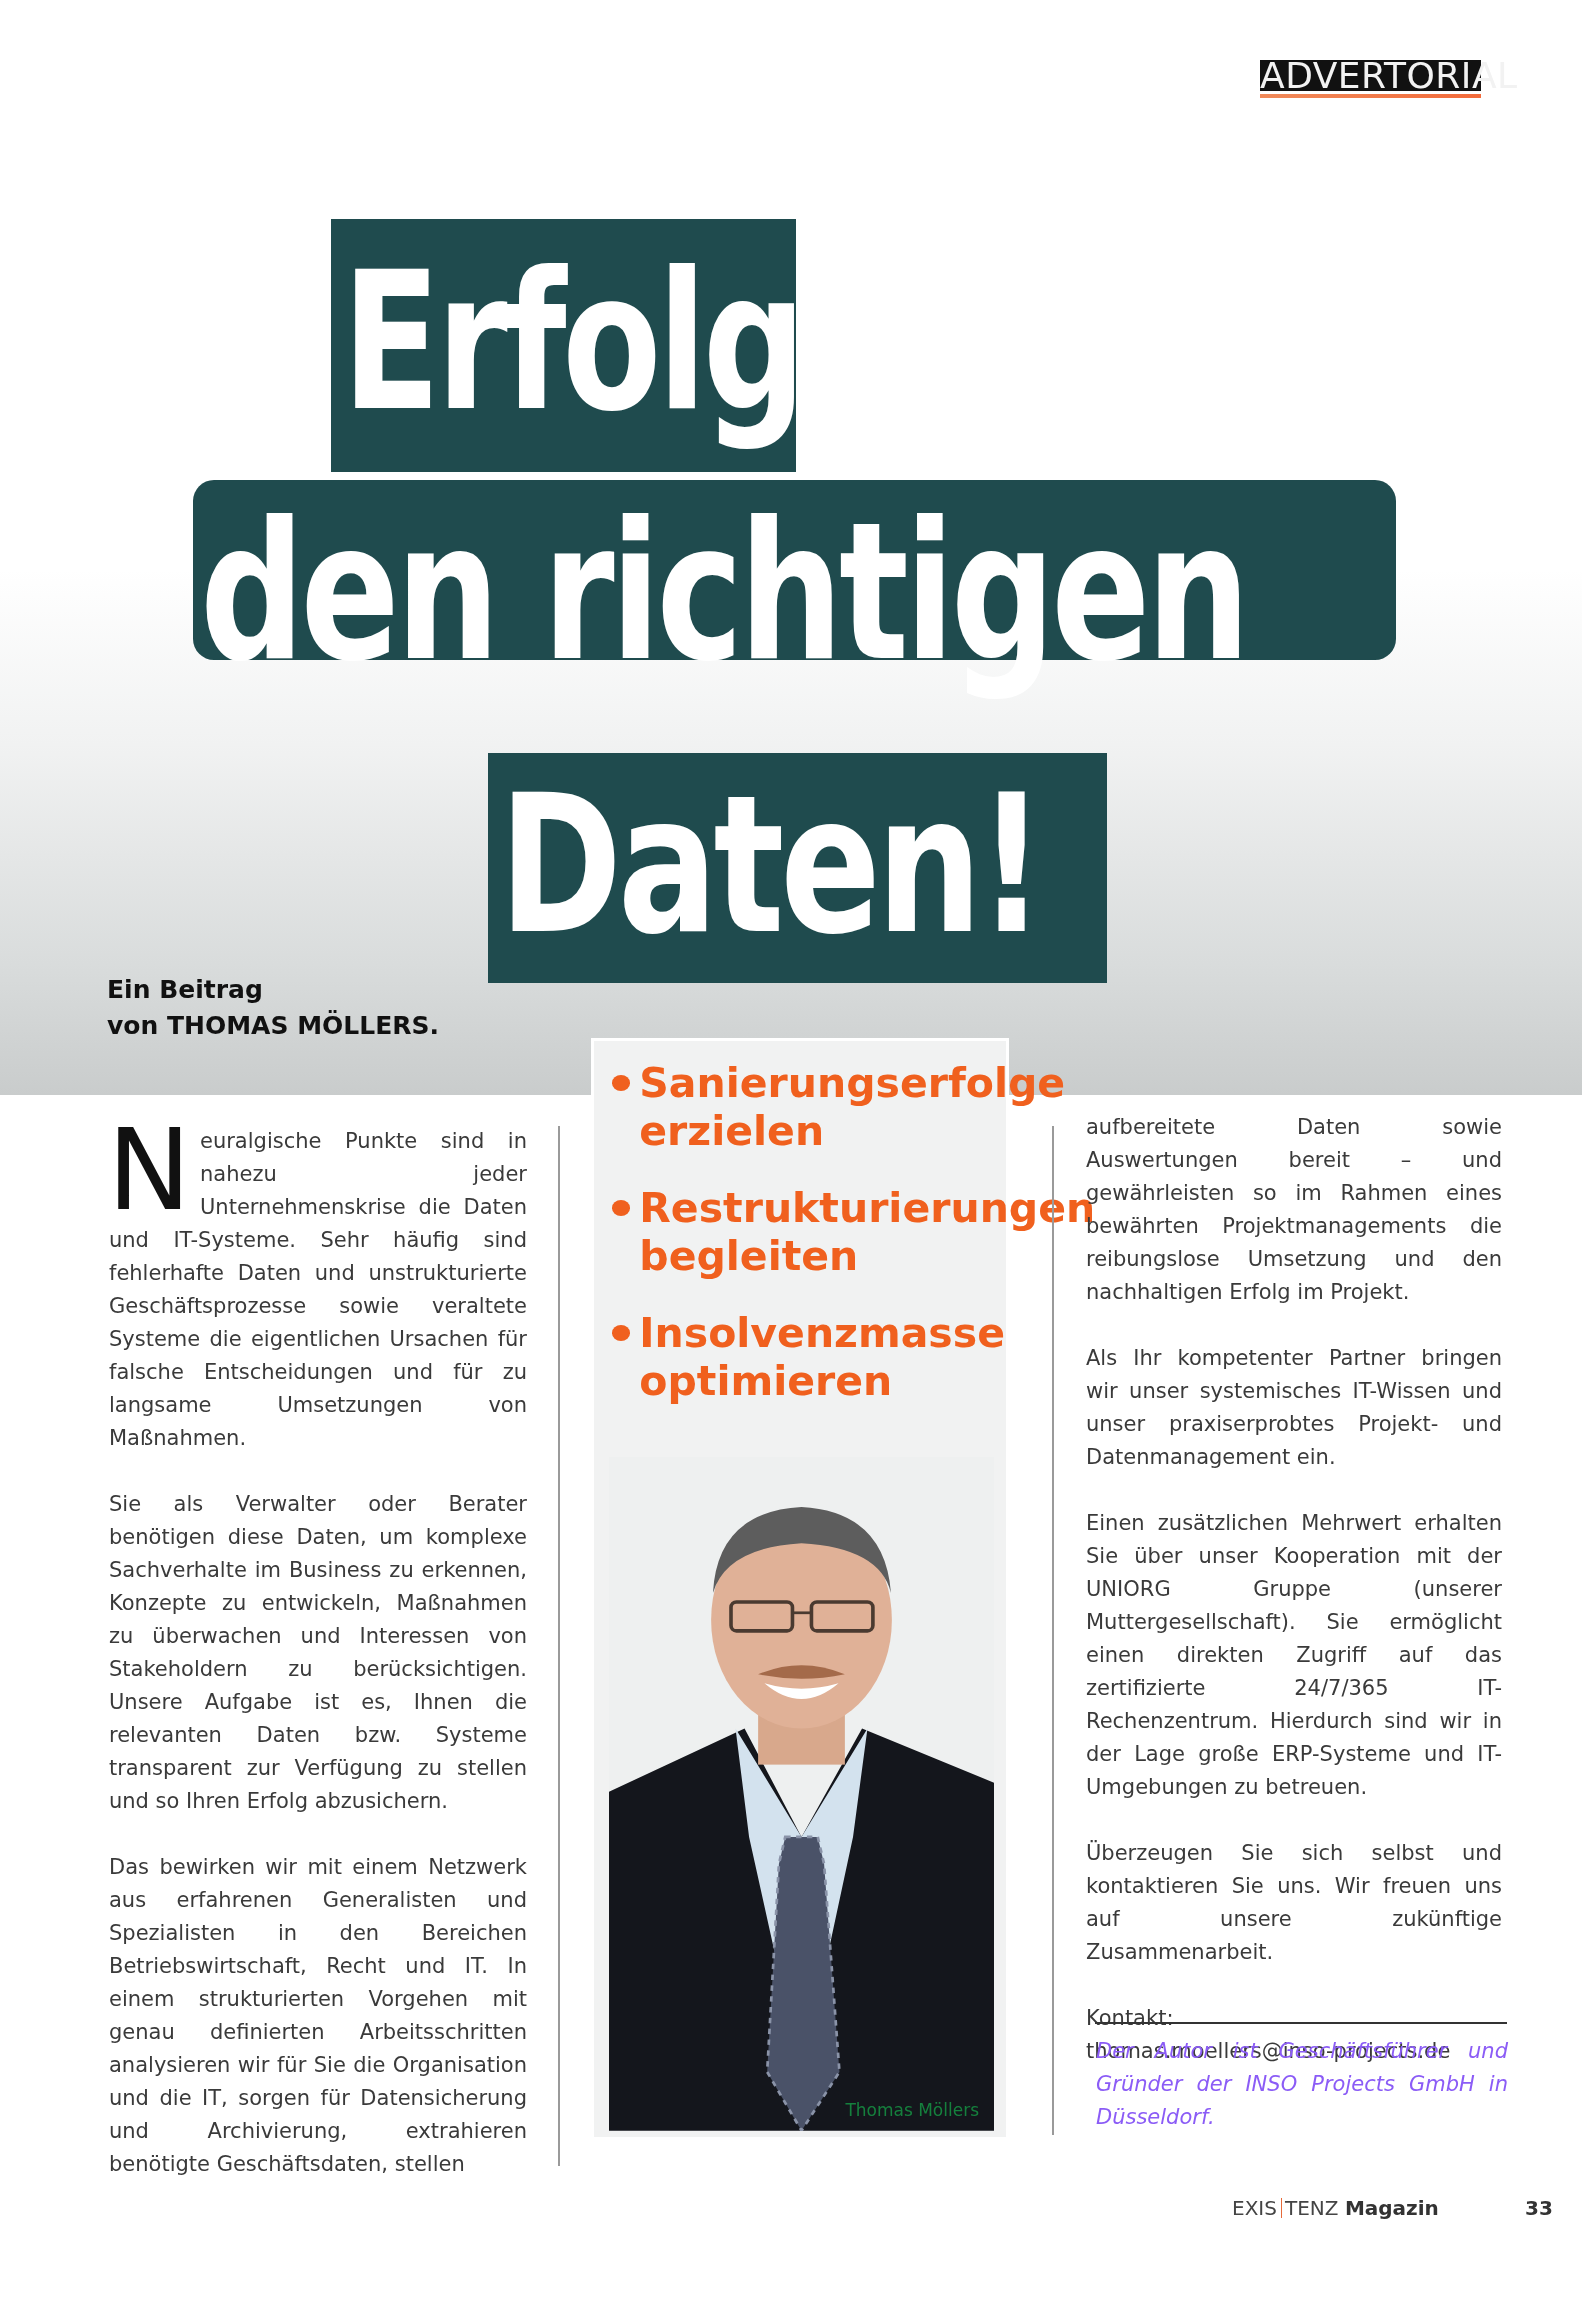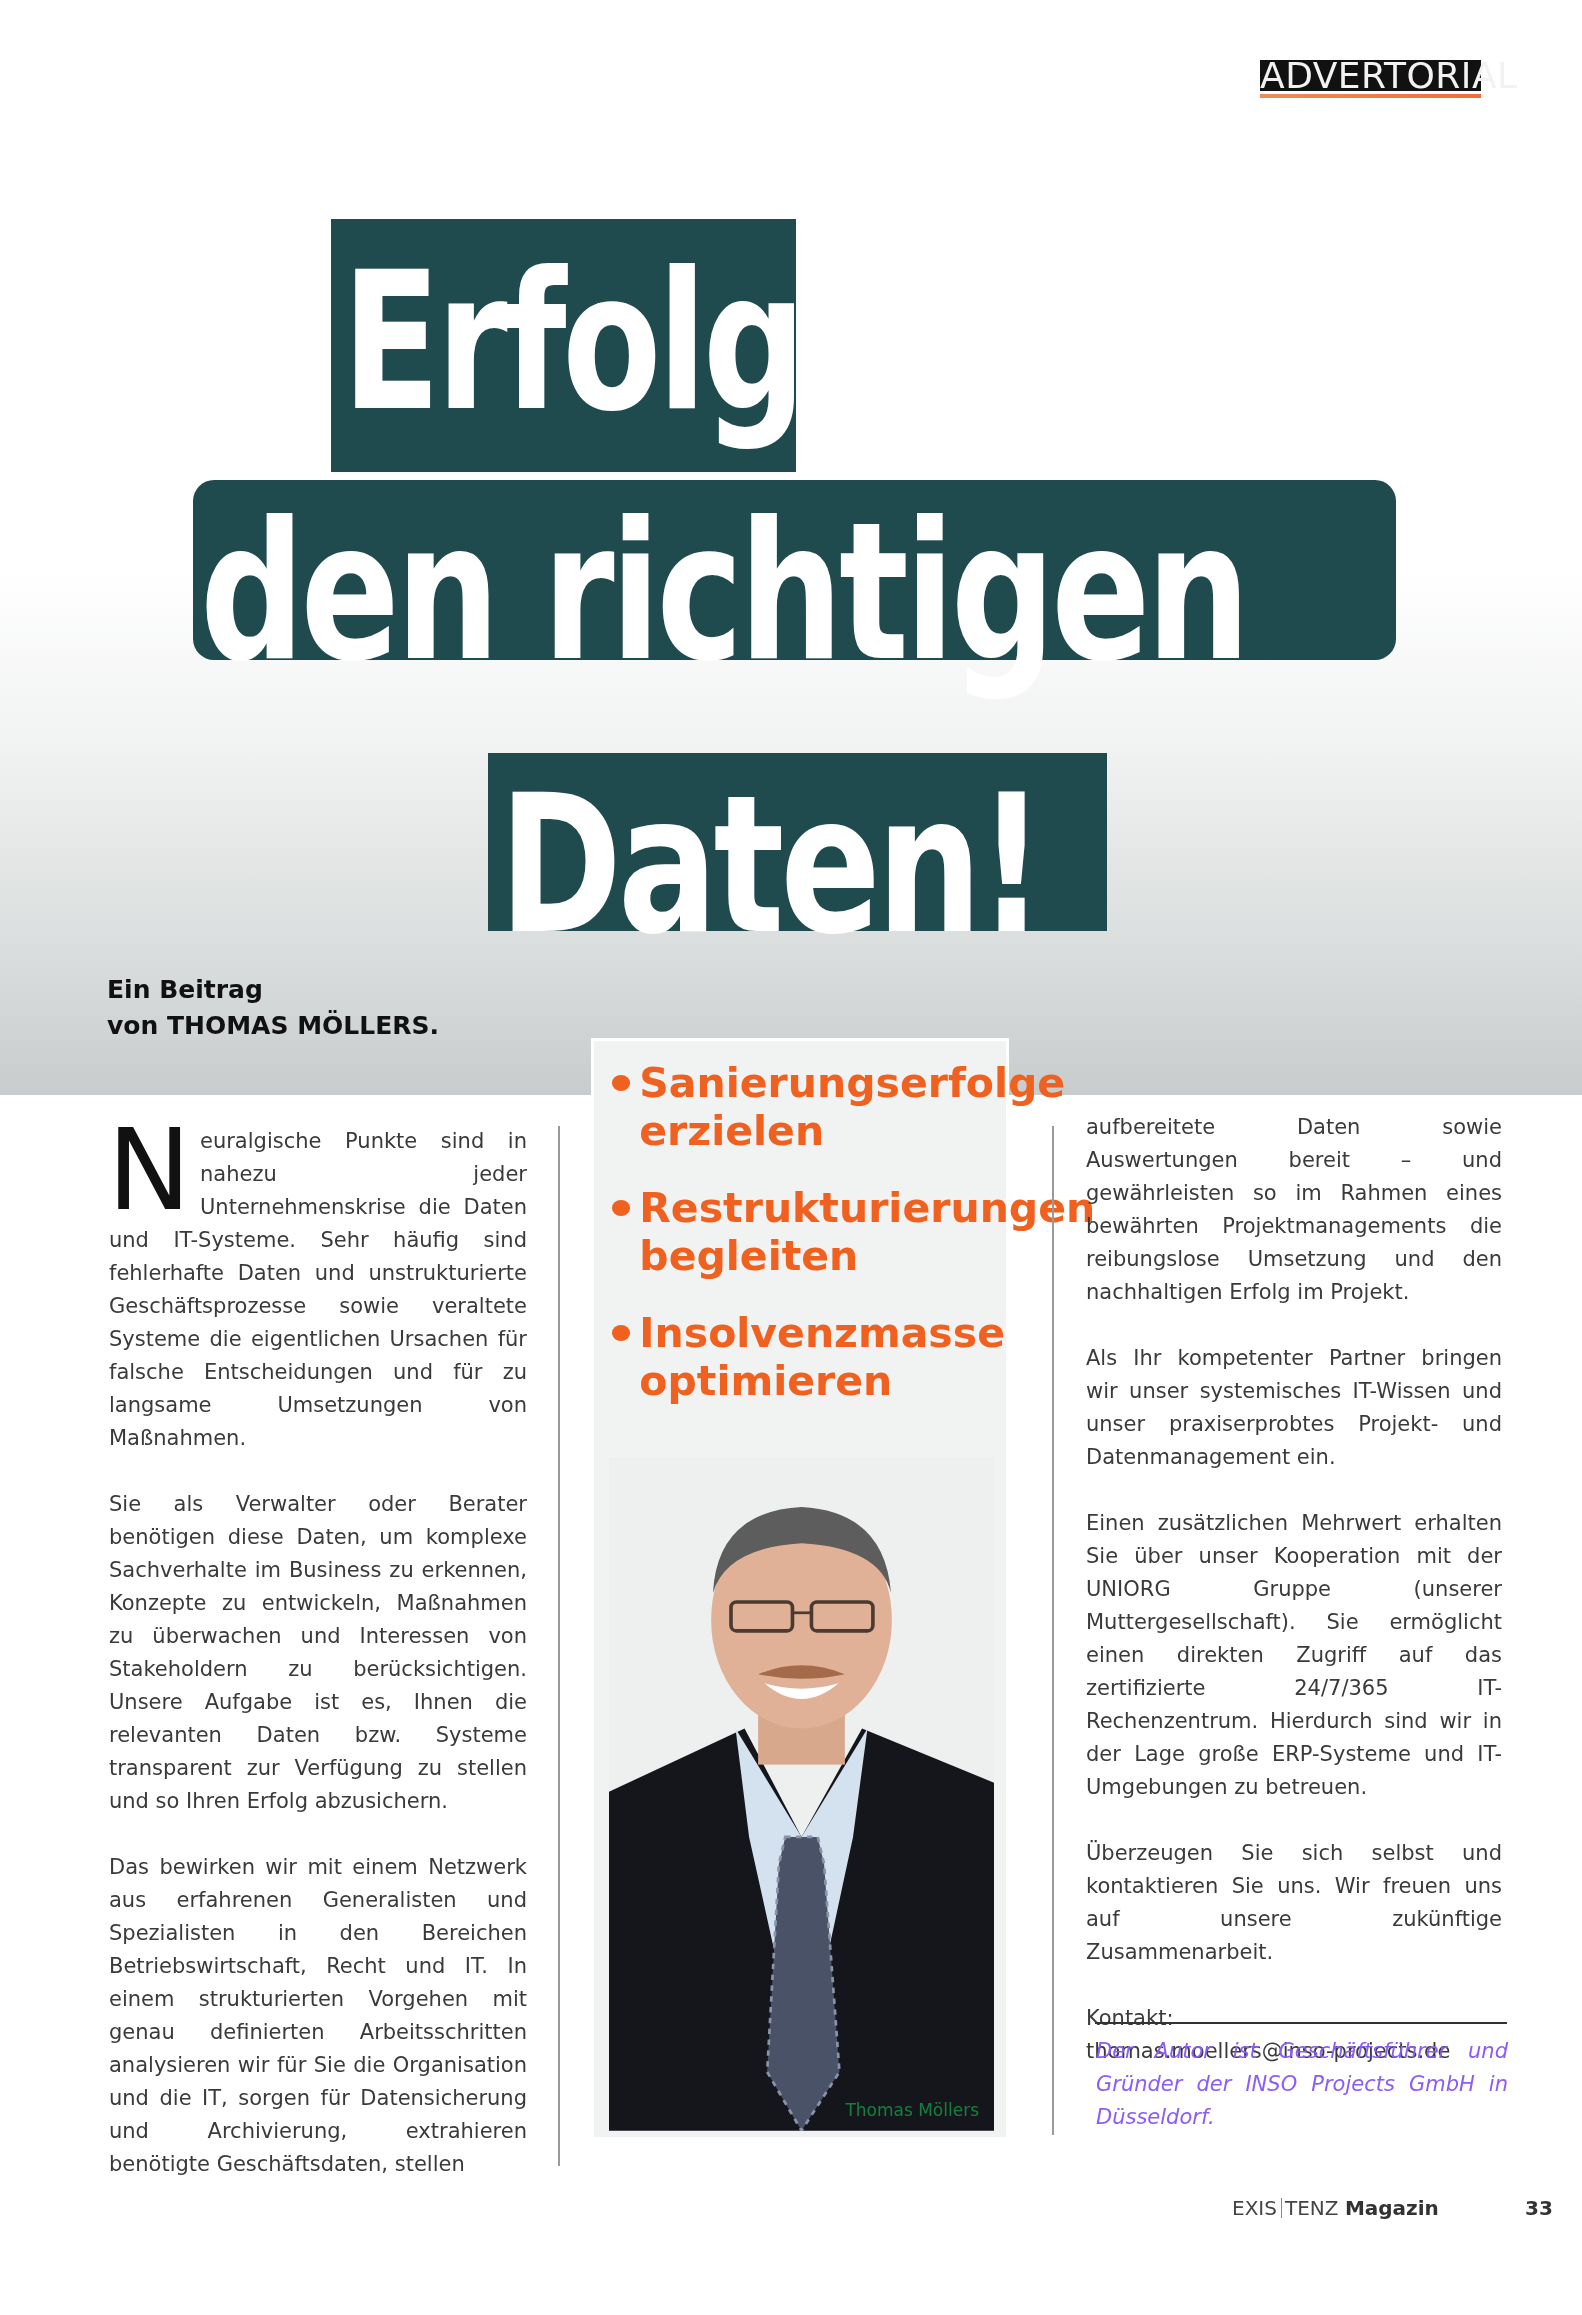--- a/index.html
+++ b/index.html
@@ -96,21 +96,21 @@
 <div class="advertorial-rule"></div>
 
 <div class="hl-box" style="left:331px; top:181px; width:465px; height:253px;">
   <div class="hl-text" style="left:11px; top:29px; font-size:190px; transform:scaleX(0.76); letter-spacing:-5.4px;">Erfolg mit</div>
 </div>
 
 <div class="hl-box" style="left:193px; top:442px; width:1203px; height:180px;border-radius:21px;">
   <div class="hl-text" style="left:7.2px; top:18px; font-size:190px; transform:scaleX(0.77); letter-spacing:-5.4px;">den richtigen</div>
 </div>
 
-<div class="hl-box" style="left:488px; top:715px; width:619px; height:178px;">
+<div class="hl-box" style="left:488px; top:715px; width:619px; height:230px;">
   <div class="hl-text" style="left:11px; top:18px; font-size:190px; transform:scaleX(0.78); letter-spacing:-5.4px;">Daten!</div>
 </div>
 
 <div class="byline">
   <div>Ein Beitrag</div>
   <div>von THOMAS MÖLLERS.</div>
 </div>
 
 <div class="col col-left">
   <p>

